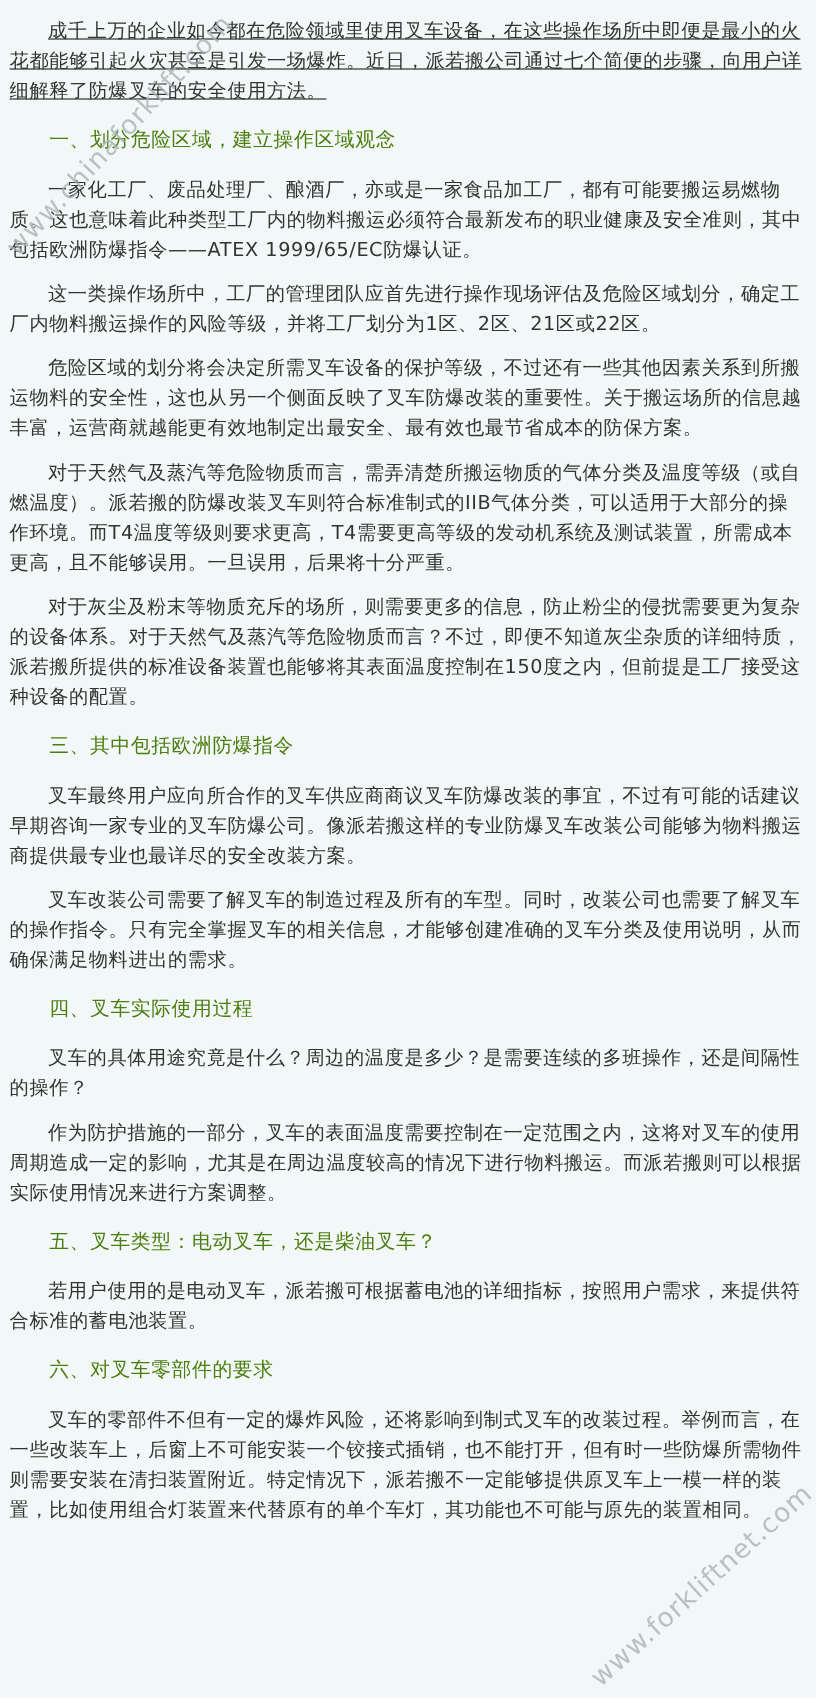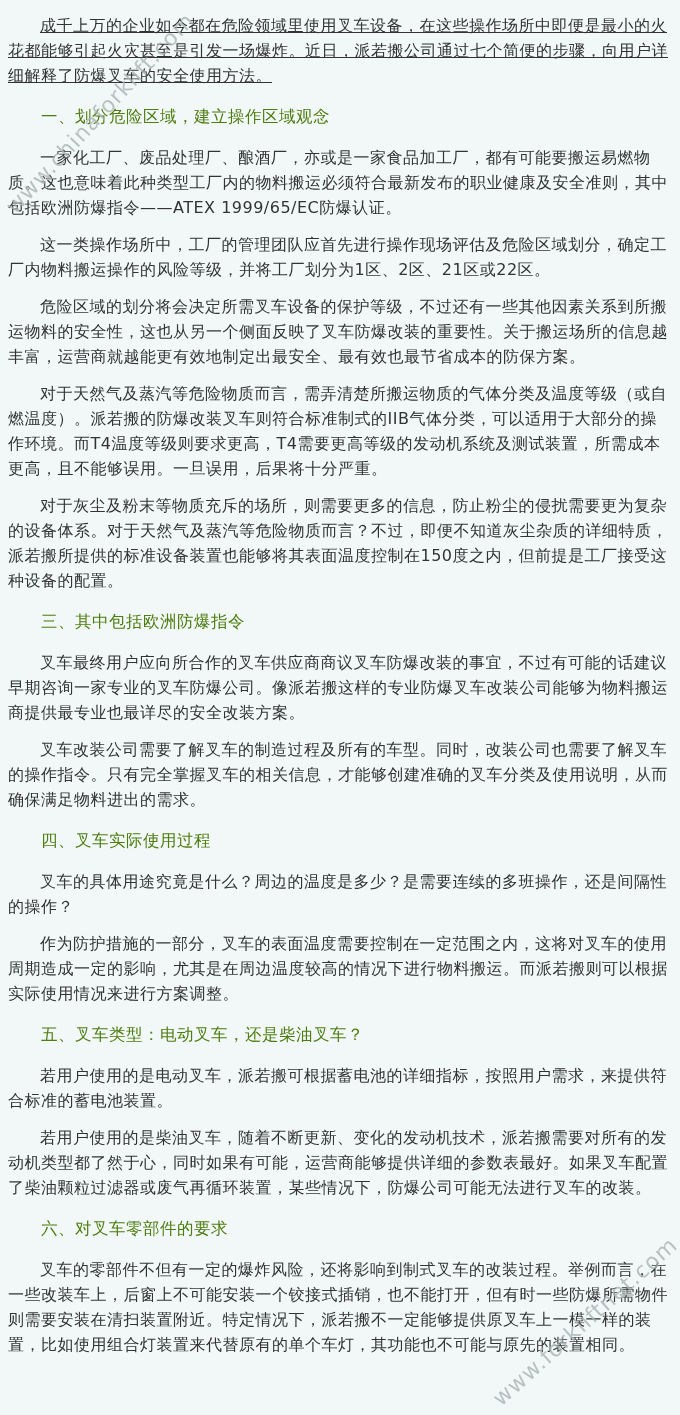--- a/index.html
+++ b/index.html
@@ -81,18 +81,17 @@
   <h3 class="heading">三、其中包括欧洲防爆指令</h3>
   <p class="para">叉车最终用户应向所合作的叉车供应商商议叉车防爆改装的事宜，不过有可能的话建议早期咨询一家专业的叉车防爆公司。像派若搬这样的专业防爆叉车改装公司能够为物料搬运商提供最专业也最详尽的安全改装方案。</p>
   <p class="para">叉车改装公司需要了解叉车的制造过程及所有的车型。同时，改装公司也需要了解叉车的操作指令。只有完全掌握叉车的相关信息，才能够创建准确的叉车分类及使用说明，从而确保满足物料进出的需求。</p>
 
   <h3 class="heading">四、叉车实际使用过程</h3>
   <p class="para">叉车的具体用途究竟是什么？周边的温度是多少？是需要连续的多班操作，还是间隔性的操作？</p>
   <p class="para">作为防护措施的一部分，叉车的表面温度需要控制在一定范围之内，这将对叉车的使用周期造成一定的影响，尤其是在周边温度较高的情况下进行物料搬运。而派若搬则可以根据实际使用情况来进行方案调整。</p>
 
   <h3 class="heading">五、叉车类型：电动叉车，还是柴油叉车？</h3>
   <p class="para">若用户使用的是电动叉车，派若搬可根据蓄电池的详细指标，按照用户需求，来提供符合标准的蓄电池装置。</p>
-  <p class="para">若用户使用的是柴油叉车，随着不断更新、变化的发动机技术，派若搬需要对所有的发动机类型都了然于心，同时如果有可能，运营商能够提供详细的参数表最好。如果叉车配置了柴油颗粒过滤器或废气再循环装置，某些情况下，防爆公司可能无法进行叉车的改装。</p>
 
   <h3 class="heading">六、对叉车零部件的要求</h3>
   <p class="para">叉车的零部件不但有一定的爆炸风险，还将影响到制式叉车的改装过程。举例而言，在一些改装车上，后窗上不可能安装一个铰接式插销，也不能打开，但有时一些防爆所需物件则需要安装在清扫装置附近。特定情况下，派若搬不一定能够提供原叉车上一模一样的装置，比如使用组合灯装置来代替原有的单个车灯，其功能也不可能与原先的装置相同。</p>
 
 </div>
 
 </body></html>

